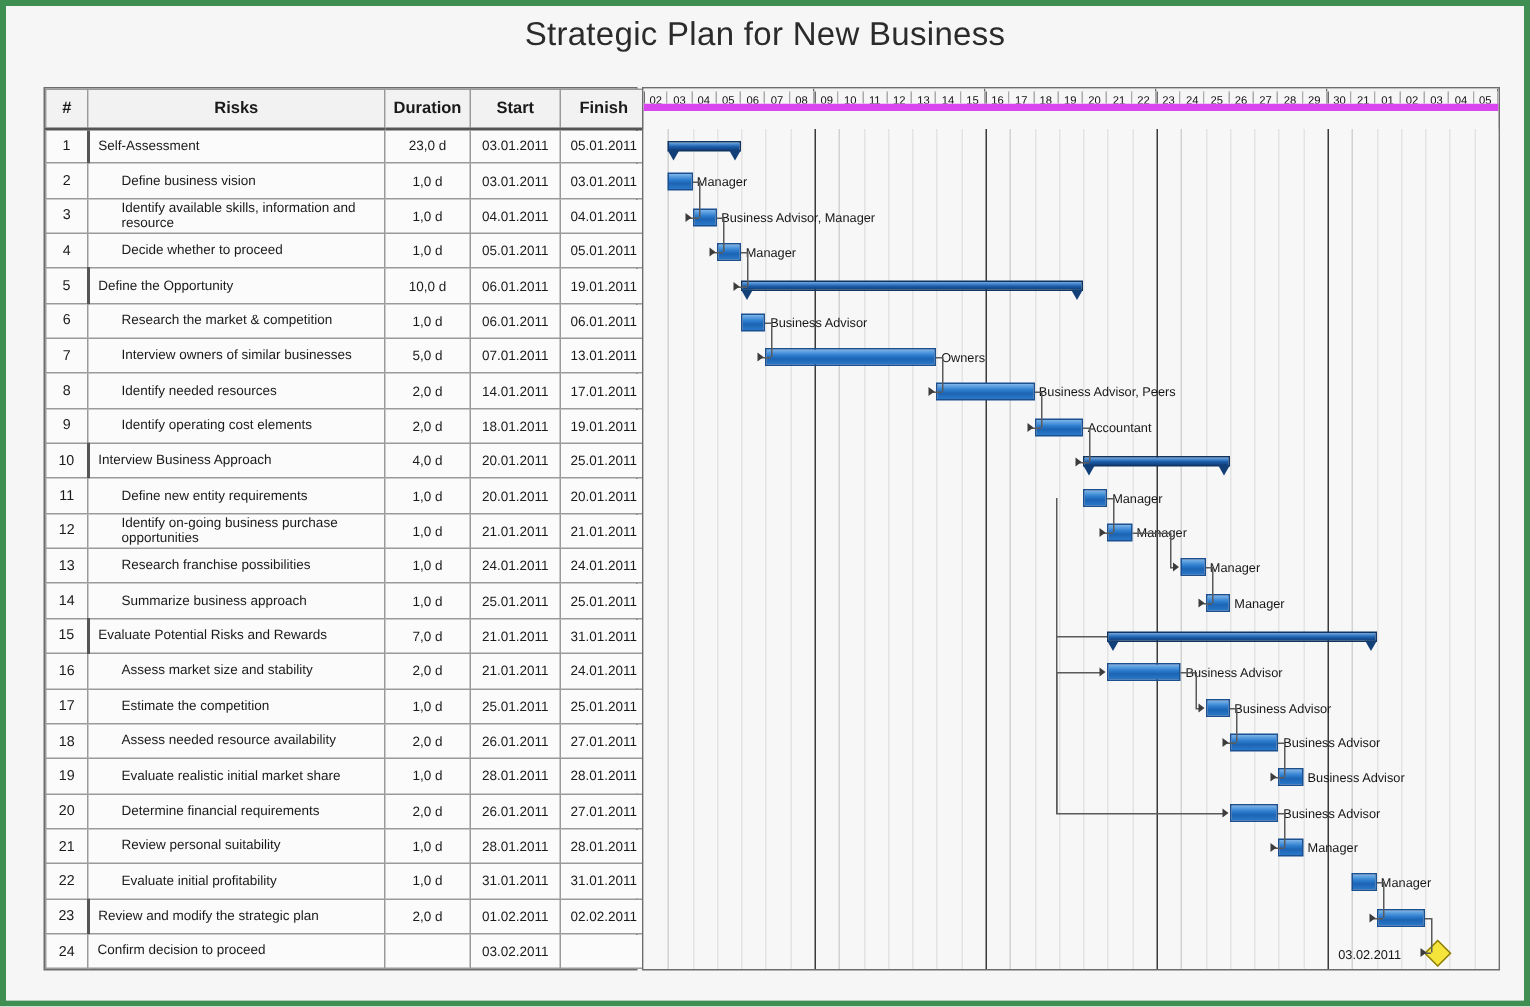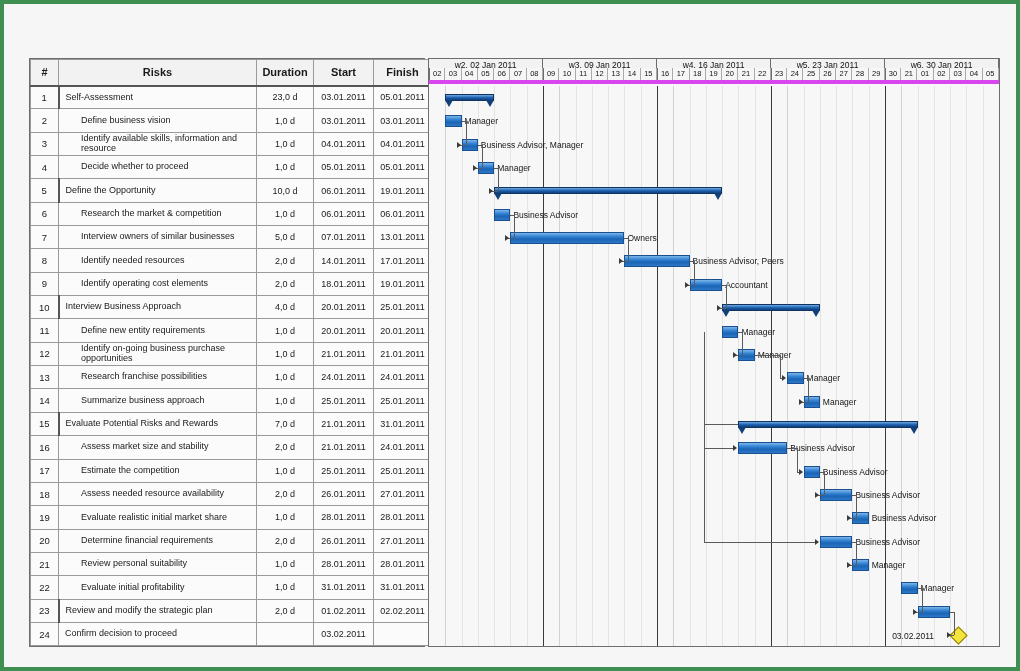--- a/index.html
+++ b/index.html
@@ -81,21 +81,21 @@
     width: 572px; height: 589px;
     border: 1px solid #6d6d6d;
     background: #f7f7f7;
     overflow: hidden;
   }
   #wk-row, #day-row {
     position: absolute; left: 0; width: 100%;
     display: flex;
   }
   #wk-row { top: 0; height: 14px; }
-  #day-row { top: 12px; height: 13px; border-bottom: 7px solid #d946ef; align-items: center; }
+  #day-row { top: 2px; height: 13px; border-bottom: 5px solid #d946ef; }
   .wk-cell {
     border-right: 1px solid #6d6d6d;
     border-bottom: 1px solid #9a9a9a;
     background: #f2f2f2;
     font-size: 8.5px;
     text-align: center;
     line-height: 13px;
     color: #111;
     white-space: nowrap;
     overflow: hidden;
@@ -171,20 +171,21 @@
     border-bottom: 3px solid transparent;
     border-left: 4px solid #3c3c3c;
   }
 </style>
 </head>
 <body>
 
 <div id="page">
  <div id="page-inner">
 
+  <div id="title">Strategic Plan for New Business</div>
 
   <div id="table-wrap">
     <table class="grid">
       <thead>
         <tr>
           <th style="width:28px">#</th>
           <th style="width:198px">Risks</th>
           <th style="width:57px">Duration</th>
           <th style="width:60px">Start</th>
           <th style="width:58px">Finish</th>

